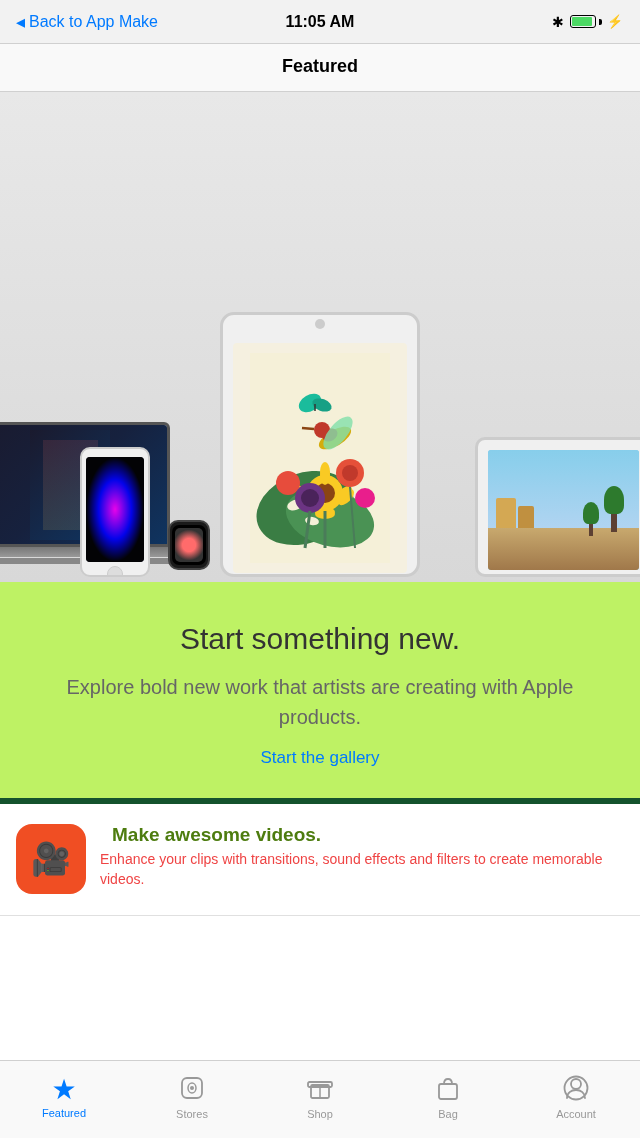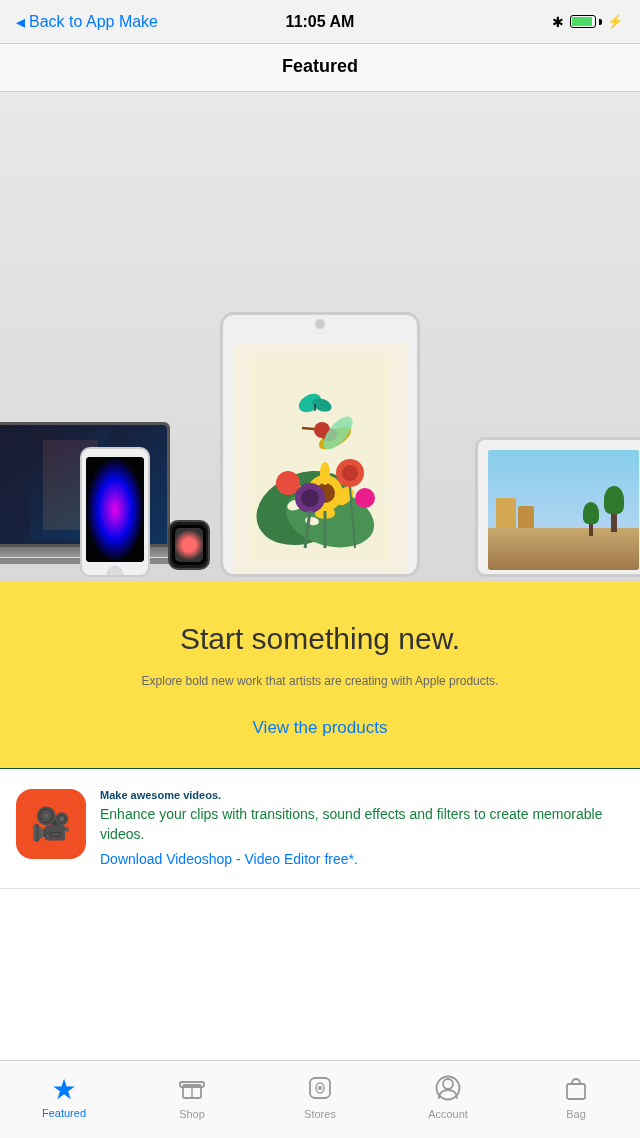--- a/index.html
+++ b/index.html
@@ -304,36 +304,36 @@
     .landscape-tree-top {
       width: 20px;
       height: 28px;
       background: #2d7a2d;
       border-radius: 50% 50% 30% 30%;
       margin-top: -8px;
     }
 
     
     .promo-section {
-      background: #fde047;
+      background: #bef264;
       padding: 40px 40px 30px;
       text-align: center;
-      border-bottom: 1px solid #14532d;
+      border-bottom: 6px solid #14532d;
     }
     .promo-headline {
       font-size: 30px;
       font-weight: 300;
       color: #333;
       margin-bottom: 16px;
     }
     .promo-subtext {
-      font-size: 12px;
+      font-size: 20px;
       color: #666;
       line-height: 1.5;
-      margin-bottom: 28px;
+      margin-bottom: 16px;
     }
     .promo-link {
       font-size: 17px;
       color: #007aff;
       text-decoration: none;
     }
 
     
     .app-card {
       background: #fff;
@@ -354,28 +354,29 @@
       justify-content: center;
     }
     .app-icon-camera {
       color: #fff;
       font-size: 32px;
     }
     .app-info {
       flex: 1;
     }
     .app-title {
-      font-size: 11px;
+      font-size: 19px;
       font-weight: 600;
-      color: #0c4a6e;
+      color: #4d7c0f;
       margin-bottom: 4px;
+      margin-left: 12px;
     }
     .app-desc {
       font-size: 14px;
-      color: #15803d;
+      color: #ef4444;
       line-height: 1.4;
       margin-bottom: 6px;
     }
     .app-link {
       font-size: 14px;
       color: #007aff;
       text-decoration: none;
     }
 
     
@@ -567,79 +568,78 @@
         </div>
       </div>
     </div>
 
   </div>
 </div>
 
 <div class="promo-section">
   <h2 class="promo-headline">Start something new.</h2>
   <p class="promo-subtext">Explore bold new work that artists are creating with Apple products.</p>
-  <a class="promo-link" href="#">View the products</a>
+  <a class="promo-link" href="#">Start the gallery</a>
 </div>
 
 <div class="app-card">
   <div class="app-icon">
     <span class="app-icon-camera">🎥</span>
   </div>
   <div class="app-info">
     <div class="app-title">Make awesome videos.</div>
     <div class="app-desc">Enhance your clips with transitions, sound effects and filters to create memorable videos.</div>
-    <a class="app-link" href="#">Download Videoshop - Video Editor free*.</a>
   </div>
 </div>
 
 <div class="tab-spacer"></div>
 
 <div class="tab-bar">
 
   <div class="tab-item active">
     <span class="tab-icon tab-icon-star">★</span>
     <span class="tab-label">Featured</span>
+  </div>
+
+  <div class="tab-item">
+    <span class="tab-icon tab-icon-gray">
+      <svg width="26" height="26" viewBox="0 0 26 26" fill="none" xmlns="http://www.w3.org/2000/svg">
+        <rect x="3" y="3" width="20" height="20" rx="5" stroke="#999" stroke-width="1.8" fill="none"></rect>
+        <path d="M9 13 C9 10 11 8 13 8 C15 8 17 10 17 13 C17 16 15 18 13 18 C11 18 9 16 9 13Z" stroke="#999" stroke-width="1.5" fill="none"></path>
+        <circle cx="13" cy="13" r="2" fill="#999"></circle>
+      </svg>
+    </span>
+    <span class="tab-label">Stores</span>
   </div>
 
   <div class="tab-item">
     <span class="tab-icon tab-icon-gray">
       <svg width="26" height="26" viewBox="0 0 26 26" fill="none" xmlns="http://www.w3.org/2000/svg">
         <rect x="4" y="10" width="18" height="13" rx="1.5" stroke="#999" stroke-width="1.8" fill="none"></rect>
         <rect x="1" y="7" width="24" height="5" rx="1.5" stroke="#999" stroke-width="1.8" fill="none"></rect>
         <line x1="13" y1="12" x2="13" y2="23" stroke="#999" stroke-width="1.5"></line>
       </svg>
     </span>
     <span class="tab-label">Shop</span>
   </div>
 
   <div class="tab-item">
     <span class="tab-icon tab-icon-gray">
       <svg width="26" height="26" viewBox="0 0 26 26" fill="none" xmlns="http://www.w3.org/2000/svg">
-        <rect x="3" y="3" width="20" height="20" rx="5" stroke="#999" stroke-width="1.8" fill="none"></rect>
-        <path d="M9 13 C9 10 11 8 13 8 C15 8 17 10 17 13 C17 16 15 18 13 18 C11 18 9 16 9 13Z" stroke="#999" stroke-width="1.5" fill="none"></path>
-        <circle cx="13" cy="13" r="2" fill="#999"></circle>
+        <rect x="4" y="9" width="18" height="15" rx="2" stroke="#999" stroke-width="1.8" fill="none"></rect>
+        <path d="M9 9 C9 6 10.5 4 13 4 C15.5 4 17 6 17 9" stroke="#999" stroke-width="1.8" stroke-linecap="round" fill="none"></path>
       </svg>
     </span>
-    <span class="tab-label">Stores</span>
+    <span class="tab-label">Bag</span>
   </div>
 
   <div class="tab-item">
     <span class="tab-icon tab-icon-gray">
       <svg width="26" height="26" viewBox="0 0 26 26" fill="none" xmlns="http://www.w3.org/2000/svg">
         <circle cx="13" cy="9" r="5" stroke="#999" stroke-width="1.8" fill="none"></circle>
         <path d="M4 23 C4 18 8 15 13 15 C18 15 22 18 22 23" stroke="#999" stroke-width="1.8" stroke-linecap="round" fill="none"></path>
         <circle cx="13" cy="13" r="11.5" stroke="#999" stroke-width="1.8" fill="none"></circle>
       </svg>
     </span>
     <span class="tab-label">Account</span>
   </div>
 
-  <div class="tab-item">
-    <span class="tab-icon tab-icon-gray">
-      <svg width="26" height="26" viewBox="0 0 26 26" fill="none" xmlns="http://www.w3.org/2000/svg">
-        <rect x="4" y="9" width="18" height="15" rx="2" stroke="#999" stroke-width="1.8" fill="none"></rect>
-        <path d="M9 9 C9 6 10.5 4 13 4 C15.5 4 17 6 17 9" stroke="#999" stroke-width="1.8" stroke-linecap="round" fill="none"></path>
-      </svg>
-    </span>
-    <span class="tab-label">Bag</span>
-  </div>
-
 </div>
 
 </body></html>

